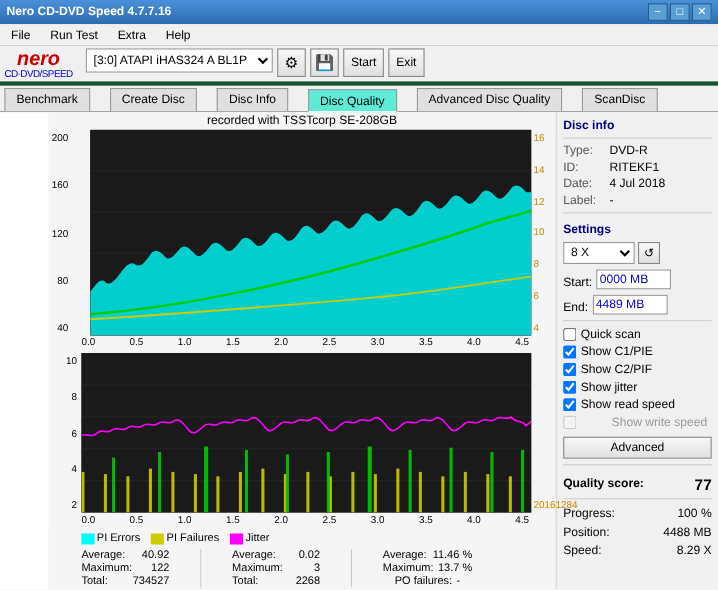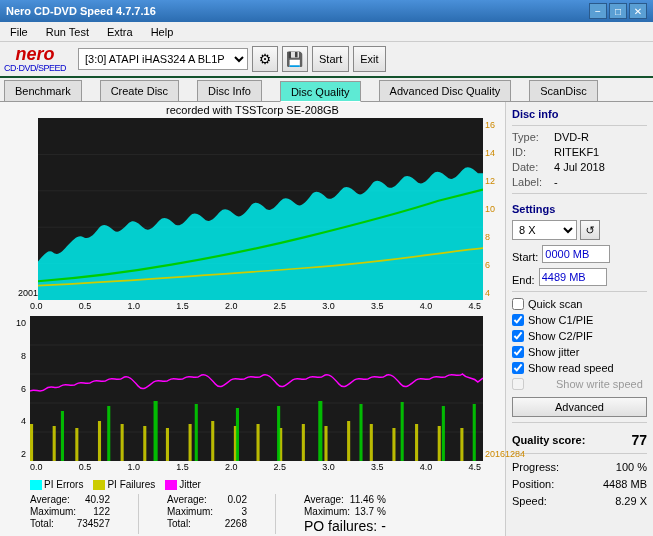--- a/index.html
+++ b/index.html
@@ -36,24 +36,24 @@
       display: flex;
       align-items: center;
       padding: 0 4px;
       gap: 6px;
     }
     .menu-item { padding: 1px 6px; cursor: pointer; font-size: 11px; }
     
     
     .toolbar {
       background: #f0f0f0;
-      border-bottom: 2px solid #14532d;
+      border-bottom: 4px solid #14532d;
       height: 36px;
       display: flex;
-      align-items: center;
+      align-items: flex-start;
       padding: 2px 4px;
       gap: 4px;
     }
     .nero-logo {
       display: flex; align-items: center;
       margin-right: 8px;
     }
     .nero-logo-text {
       font-size: 18px; font-weight: bold; color: #cc0000; font-style: italic;
       line-height: 1;
@@ -112,20 +112,21 @@
       background: white;
     }
     
     
     .chart-area {
       flex: 1;
       background: #f5f5f5;
       position: relative;
       display: flex;
       flex-direction: column;
+      margin-left: 44px;
     }
     .chart-title {
       text-align: center;
       font-size: 11px;
       padding: 2px;
       background: #f5f5f5;
     }
     
     
     .upper-chart {
@@ -239,21 +240,21 @@
     .quality-row { display: flex; justify-content: space-between; align-items: center; margin-top: 4px; font-size: 11px; font-weight: bold; }
     .quality-val { font-size: 14px; font-weight: bold; color: #000; }
     
     .progress-row { display: flex; justify-content: space-between; font-size: 11px; margin-top: 2px; }
     
     
     svg.chart-svg { width: 100%; height: 100%; display: block; }
     
     .separator { border-top: 1px solid #ccc; margin: 2px 0; }
 
-    .po-row { display: flex; gap: 4px; font-size: 14px; align-items: center; }
+    .po-row { display: flex; gap: 4px; font-size: 10px; align-items: center; justify-content: center; }
   </style>
 </head>
 <body>
 
 <div class="title-bar">
   <span>Nero CD-DVD Speed 4.7.7.16</span>
   <div class="title-bar-controls">
     <button class="title-btn">−</button>
     <button class="title-btn">□</button>
     <button class="title-btn">✕</button>
@@ -304,21 +305,21 @@
   </div>
 </div>
 
 <div class="main-content">
 
   <div class="chart-area">
     <div class="chart-title">recorded with TSSTcorp SE-208GB</div>
 
     <div style="flex:1;position:relative;display:flex;flex-direction:row;margin-bottom:0;">
 
-      <div style="width:28px;display:flex;flex-direction:row;justify-content:space-between;align-items:flex-end;padding:2px 18px;font-size:9px;">
+      <div style="width:28px;display:flex;flex-direction:column;justify-content:space-between;align-items:flex-end;padding:2px 18px;font-size:9px;">
         <span>200</span>
         <span>160</span>
         <span>120</span>
         <span>80</span>
         <span>40</span>
       </div>
 
       <div class="upper-chart" style="flex:1;margin:0 0 0 2px;position:relative;">
         <svg class="chart-svg" viewBox="0 0 440 165" preserveAspectRatio="none">
 

